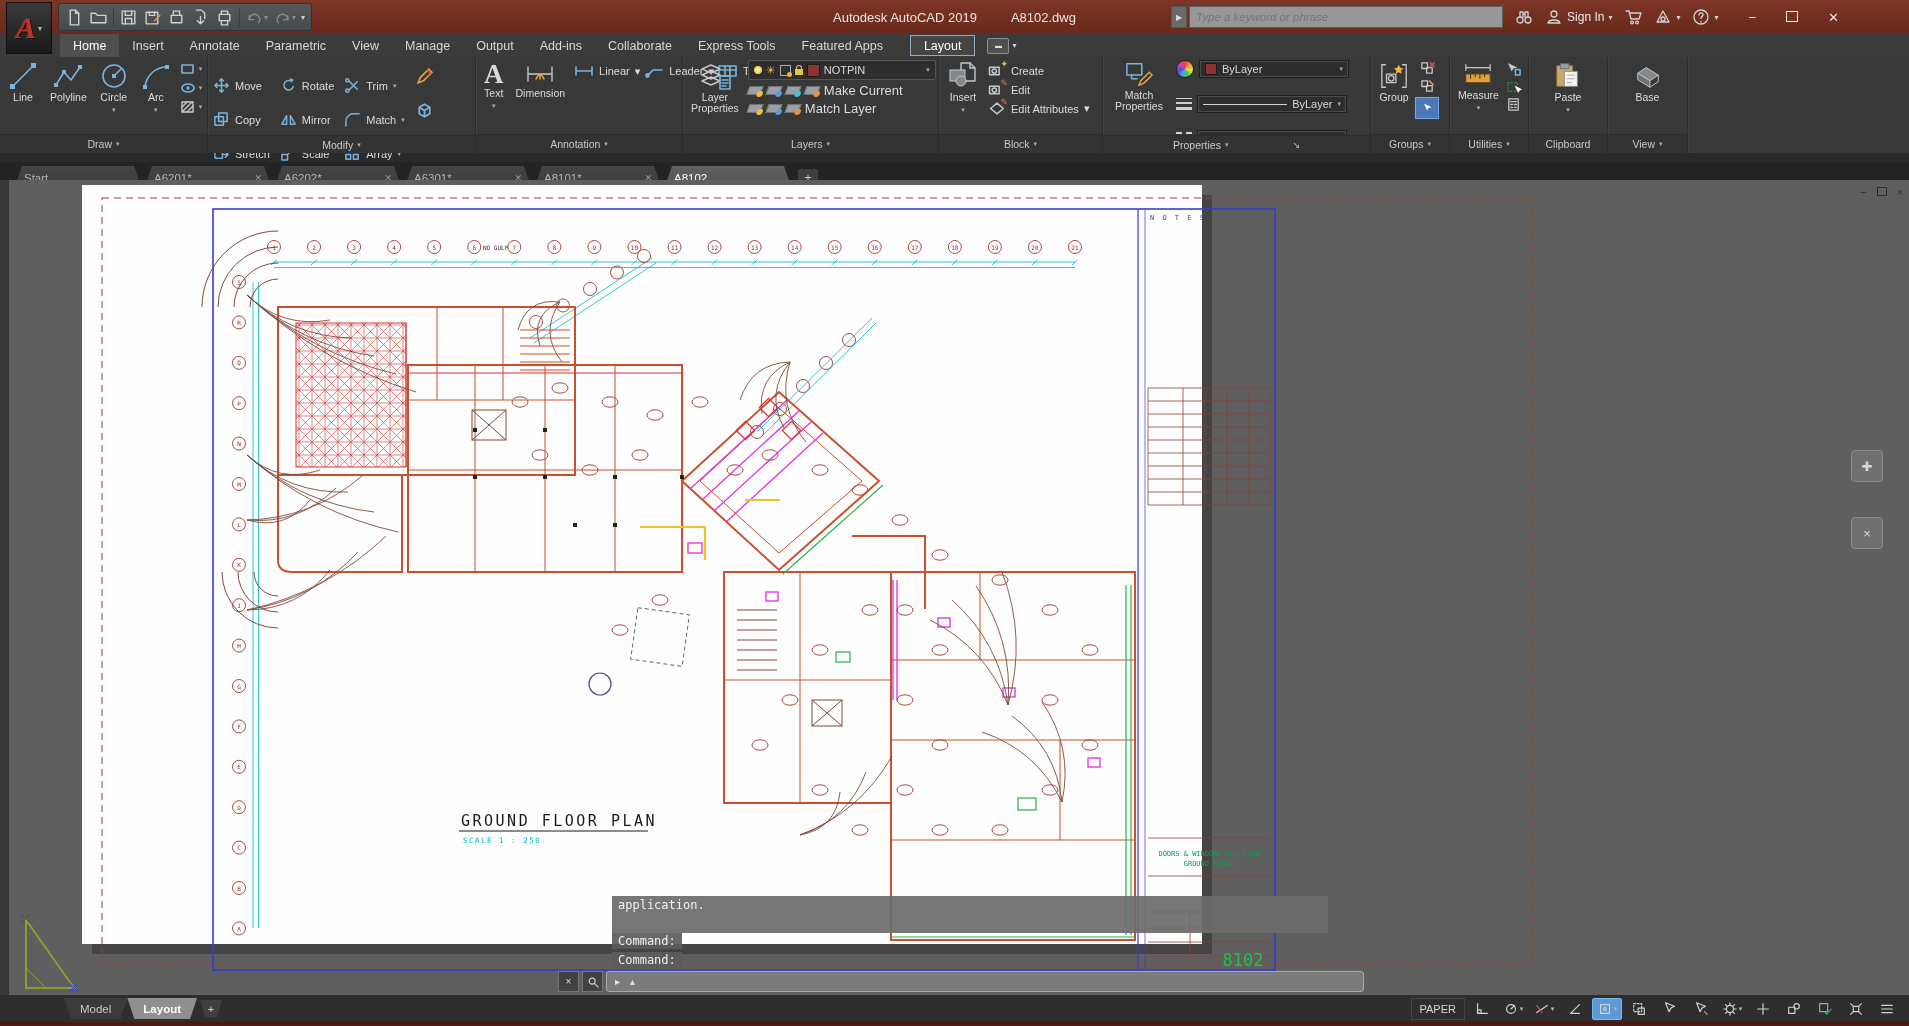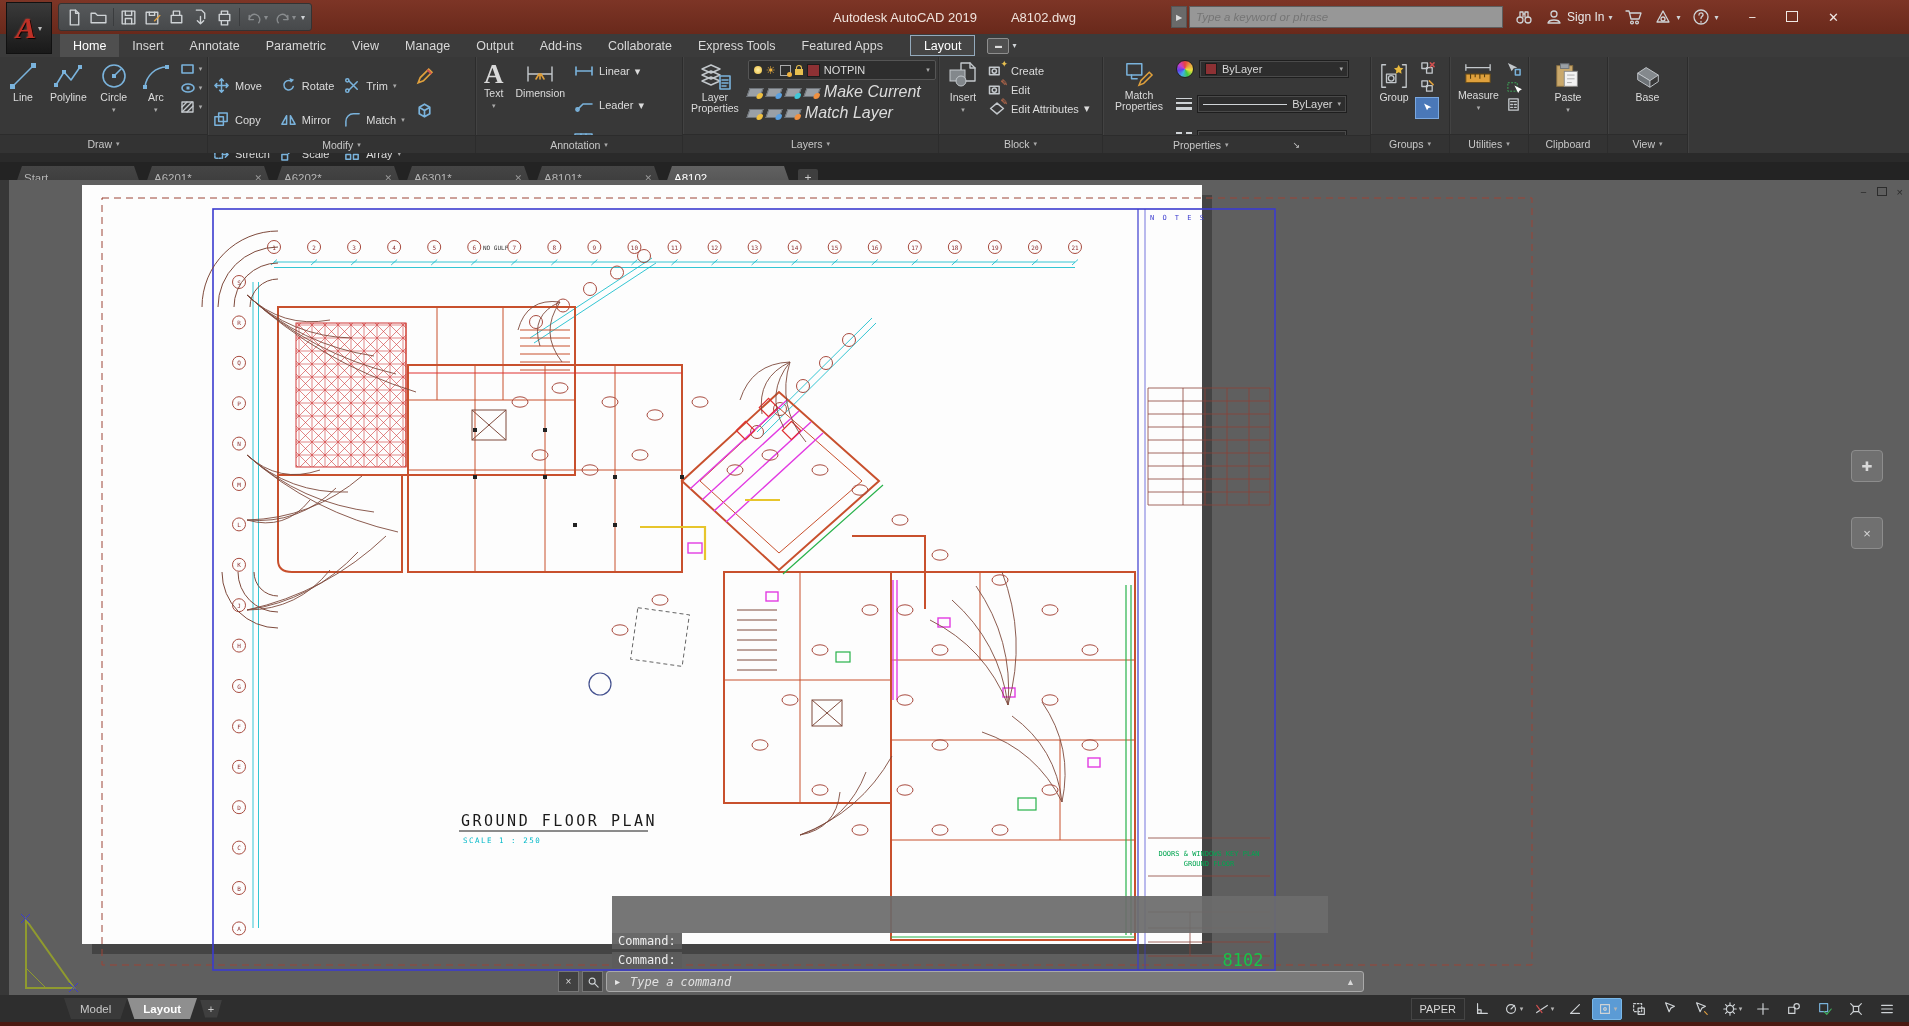--- a/index.html
+++ b/index.html
@@ -67,38 +67,38 @@
   .mrow{display:flex;align-items:center;gap:5px;color:#dcdcdc;font-size:11px;white-space:nowrap;margin-top:14px;}
   .mrow svg{width:17px;height:17px;}
   .mrow .dv{font-size:7px;color:#aaa;}
   .mcol svg{width:19px;height:19px;}
   
   .dsmall{display:flex;flex-direction:column;gap:5px;margin-top:2px;}
   .dsmall .row{display:flex;align-items:center;gap:3px;}
   .dsmall svg{width:16px;height:14px;}
   .dsmall .dv{font-size:7px;color:#aaa;}
   
-  .alist{display:flex;flex-direction:column;gap:20px;margin-top:4px;}
+  .alist{display:flex;gap:4px;margin-top:4px;}
   .alist .row{display:flex;align-items:center;gap:5px;color:#dcdcdc;font-size:11px;}
   .alist svg{width:20px;height:14px;}
   .Abig{font-size:27px;font-weight:bold;color:#d9d9d9;line-height:26px;font-family:"Liberation Serif",serif;}
   
   #p-layers .rcol{display:flex;flex-direction:column;gap:3px;}
   .laychip{display:flex;align-items:center;gap:4px;background:#2e2e2e;border:1px solid #555;
     border-radius:2px;height:20px;padding:0 5px;width:188px;box-sizing:border-box;color:#ddd;font-size:11px;}
   .laychip .grow{flex:1;}
   .bulb{width:8px;height:8px;border-radius:50%;background:radial-gradient(#fff2a8,#e8b93e);}
   .sun{color:#f0b23e;font-size:11px;line-height:10px;}
   .frz{width:9px;height:9px;border:1px solid #aaa;position:relative;}
   .frz i{position:absolute;right:-2px;bottom:-2px;width:5px;height:5px;border-radius:50%;background:#f0b23e;}
   .plock{width:8px;height:6px;background:#e8c050;position:relative;margin-top:3px;}
   .plock:before{content:"";position:absolute;top:-4px;left:1px;width:4px;height:3px;
     border:1.5px solid #e8c050;border-bottom:none;border-radius:3px 3px 0 0;}
   .swatch{width:11px;height:11px;background:#8d3134;border:1px solid #1c1c1c;}
-  .lrow{display:flex;align-items:center;gap:5px;color:#dcdcdc;font-size:16px;font-style:italic;}
+  .lrow{display:flex;align-items:center;gap:5px;color:#dcdcdc;font-size:13px;}
   .lmini{width:14px;height:9px;background:#9aa0a6;transform:skewX(-20deg);position:relative;
     border:1px solid #6f747a;box-sizing:border-box;}
   .lmini i{position:absolute;right:-3px;bottom:-3px;width:6px;height:6px;border-radius:50%;}
   .cy{background:#f0c040;} .cb{background:#5aa0e0;} .co{background:#f09040;} .cc{background:#40c8d8;}
   
   .blist{display:flex;flex-direction:column;gap:4px;margin-top:3px;}
   .blist .row{display:flex;align-items:center;gap:5px;color:#dcdcdc;font-size:11px;}
   .mic{position:relative;width:18px;height:15px;display:inline-block;}
   .mic svg{width:18px;height:15px;}
   .mic .ovl{position:absolute;right:-2px;top:-4px;font-size:9px;}
@@ -1130,34 +1130,34 @@
 
     <div id="docwin">
       <span class="wb">−</span>
       <span class="wb"><span class="wb-box"></span></span>
       <span class="wb">×</span>
     </div>
     <div class="navsq" style="top:270px">✚</div>
     <div class="navsq" style="top:337px">×</div>
 
     <div id="cmdtip">
+        <div>application.</div>
       </div>
     <div class="cmdchip" style="top:753px">Command:</div>
     <div class="cmdchip" style="top:772px">Command:</div>
     <div id="cmdbar">
       <div class="cbtn">×</div>
       <div class="cbtn">
         <svg viewBox="0 0 14 14" class="gi">
             <circle cx="6" cy="6" r="3.5"></circle>
             <path d="M9 9l4 4"></path>
           </svg>
       </div>
       <div id="cmdinput">
         <span class="caret">▸</span>
-        <input placeholder="Type a command" style="">
         <span class="up">▲</span>
       </div>
     </div>
   </div>
 
   <div id="statusbar">
     <div style="display:flex;align-items:center">
         <div class="ltab">Model</div>
         <div class="ltab act">Layout</div>
         <div class="lplus">+</div>

